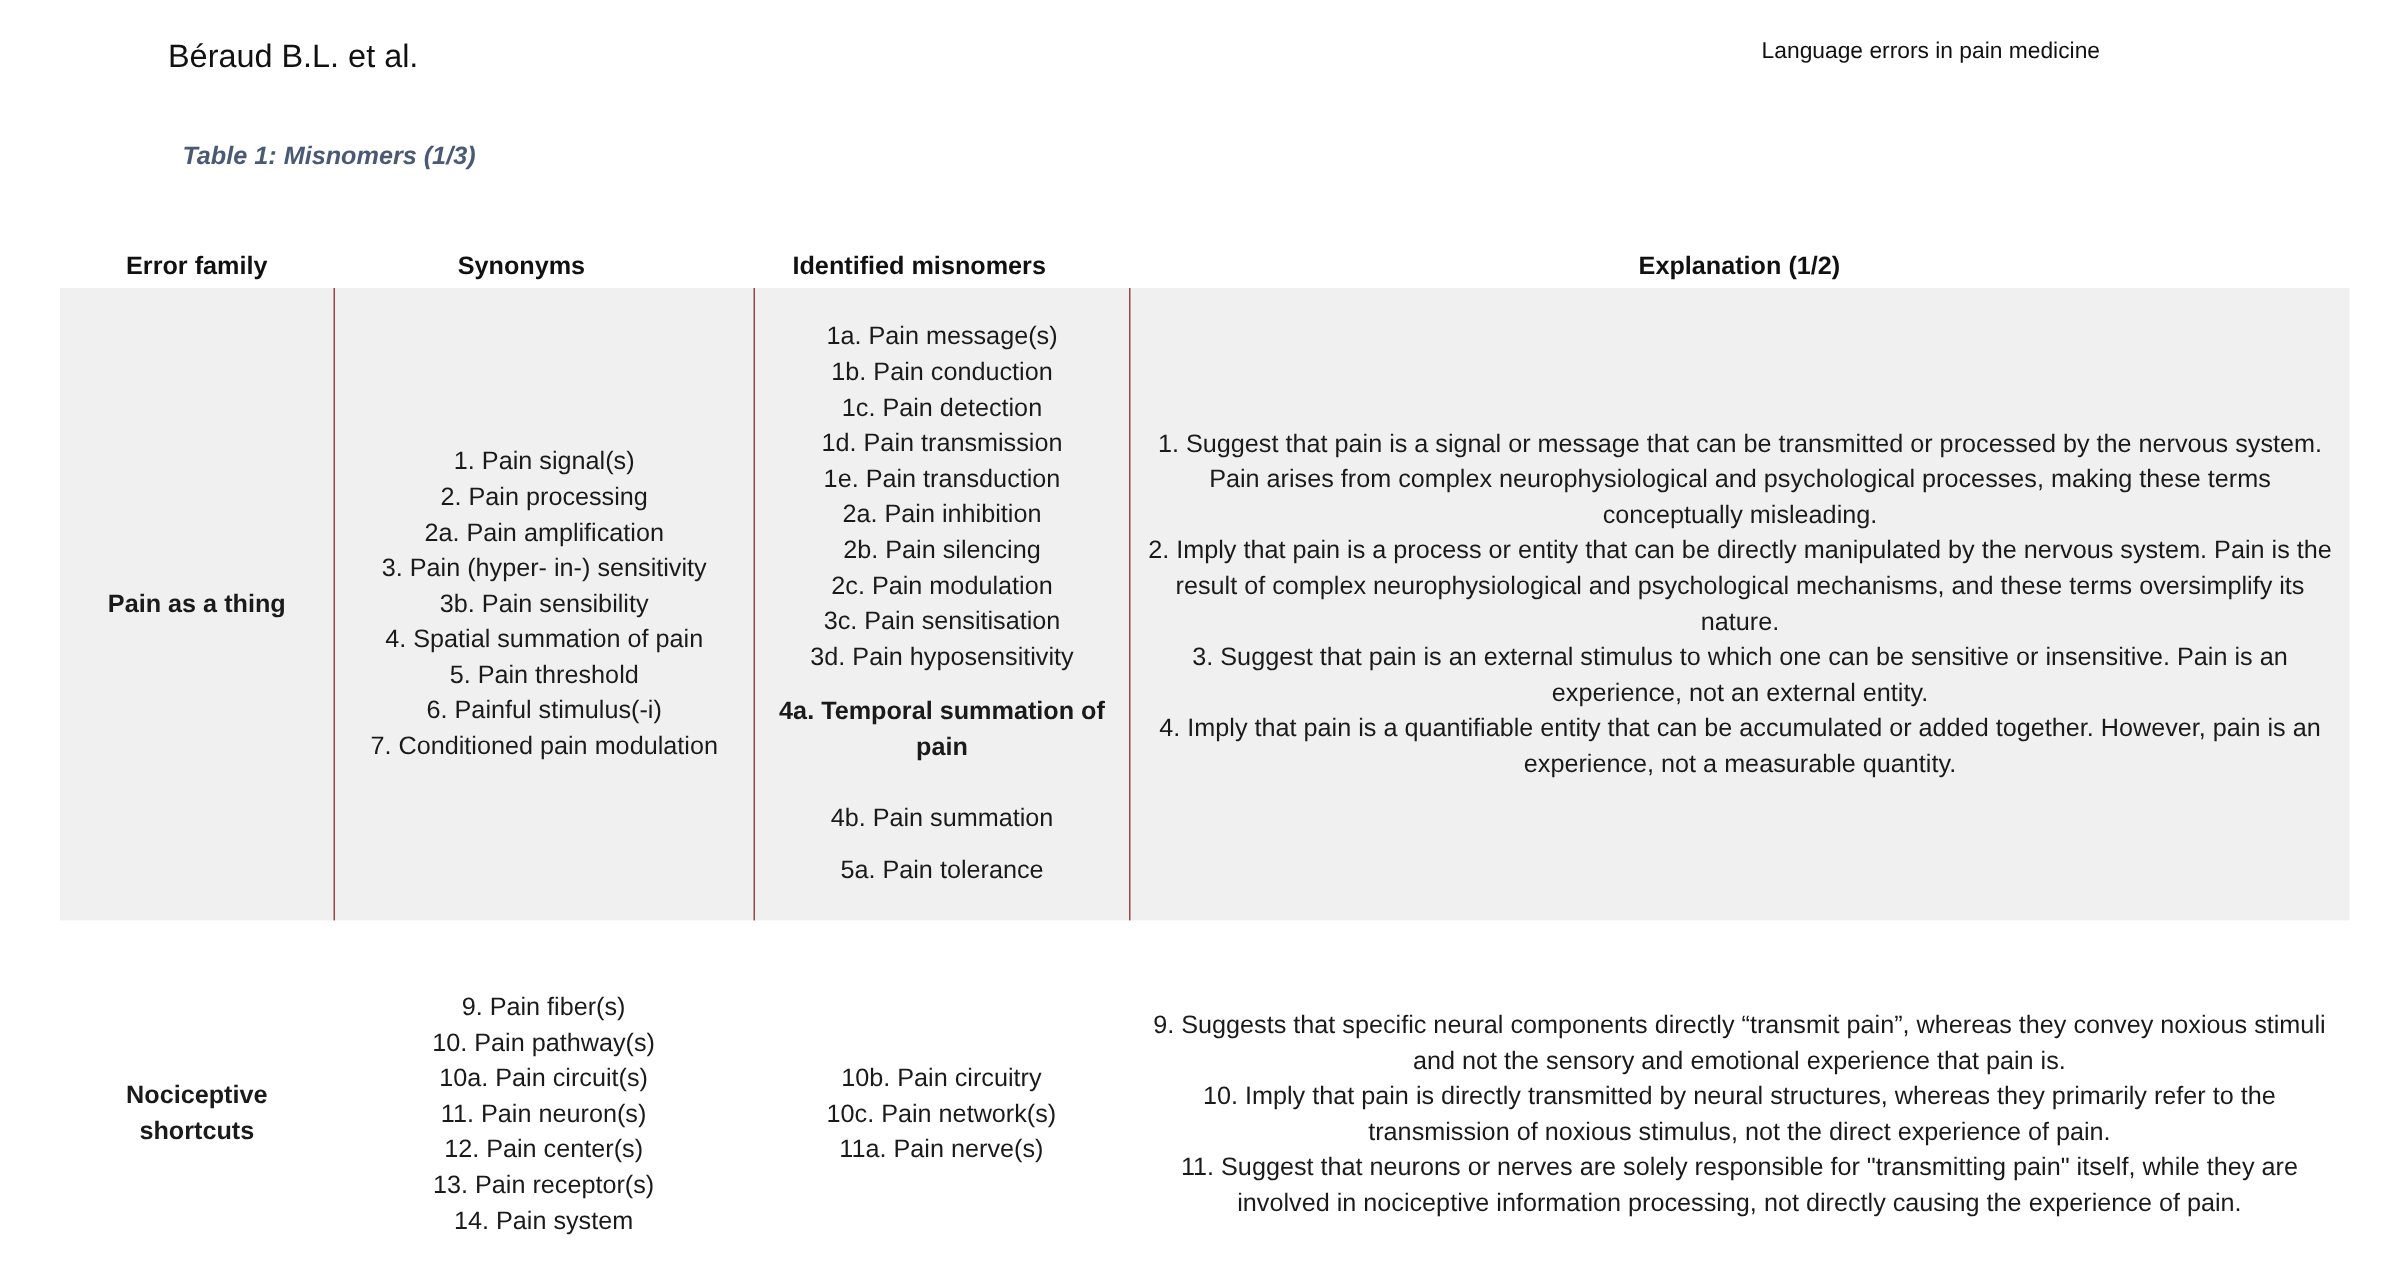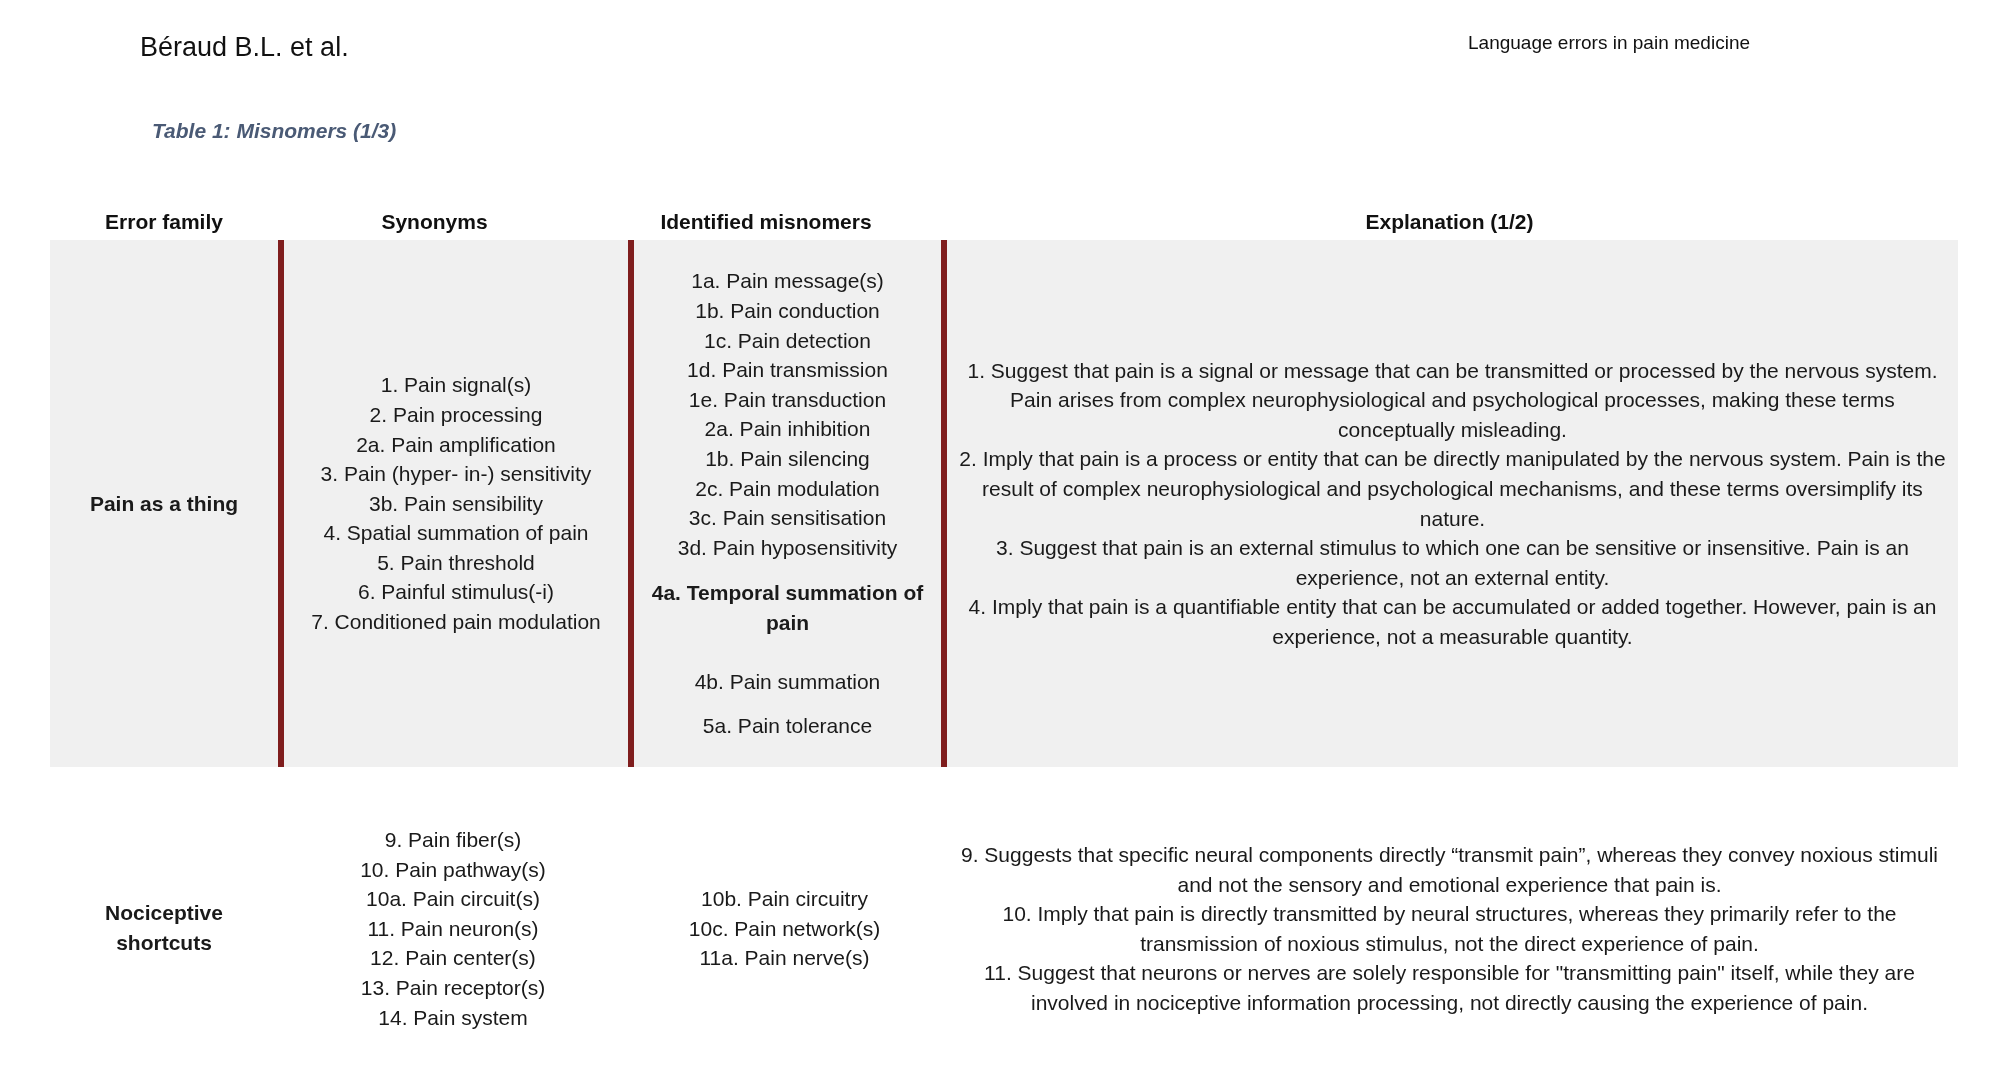--- a/index.html
+++ b/index.html
@@ -37,21 +37,21 @@
     display: flex;
   }
   .row.shaded { background: #f0f0f0; }
   .row.r1 { height: 527px; }
   .row.r2 { height: 305px; }
   .cell {
     display: flex; align-items: center; justify-content: center;
     text-align: center; font-size: 21px; line-height: 29.6px; color: #1a1a1a;
     box-sizing: border-box;
   }
-  .row.shaded .cell + .cell { border-left: 6px solid #7f1d1d; }
+  .row.shaded .cell + .cell { border-left: 1px solid #7f1d1d; }
   .family { font-weight: bold; }
   .list { display: flex; flex-direction: column; }
   .cell.c4 { padding: 0 10px; }
   .expl-line { display: block; }
 </style>
 </head>
 <body>
 
 <div class="running-left">Béraud B.L. et al.</div>
 <div class="running-right">Language errors in pain medicine</div>
@@ -81,21 +81,21 @@
         </div>
     </div>
     <div class="cell c3">
       <div class="list">
           <span class="expl-line" style="max-width: 290px; margin: 0px auto;">1a. Pain message(s)</span>
           <span class="expl-line" style="max-width: 290px; margin: 0px auto;">1b. Pain conduction</span>
           <span class="expl-line" style="max-width: 290px; margin: 0px auto;">1c. Pain detection</span>
           <span class="expl-line" style="max-width: 290px; margin: 0px auto;">1d. Pain transmission</span>
           <span class="expl-line" style="max-width: 290px; margin: 0px auto;">1e. Pain transduction</span>
           <span class="expl-line" style="max-width: 290px; margin: 0px auto;">2a. Pain inhibition</span>
-          <span class="expl-line" style="max-width: 290px; margin: 0px auto;">1b. Pain silencing</span>
+          <span class="expl-line" style="max-width: 290px; margin: 0px auto;">2b. Pain silencing</span>
           <span class="expl-line" style="max-width: 290px; margin: 0px auto;">2c. Pain modulation</span>
           <span class="expl-line" style="max-width: 290px; margin: 0px auto;">3c. Pain sensitisation</span>
           <span class="expl-line" style="max-width: 290px; margin: 0px auto;">3d. Pain hyposensitivity</span>
           <span class="expl-line" style="max-width: 290px; margin: 16px auto; font-weight: bold;">4a. Temporal summation of pain</span>
           <span class="expl-line" style="max-width: 290px; margin: 14px auto;">4b. Pain summation</span>
           <span class="expl-line" style="max-width: 290px; margin: 0px auto;">5a. Pain tolerance</span>
         </div>
     </div>
     <div class="cell c4">
       <div class="list">

